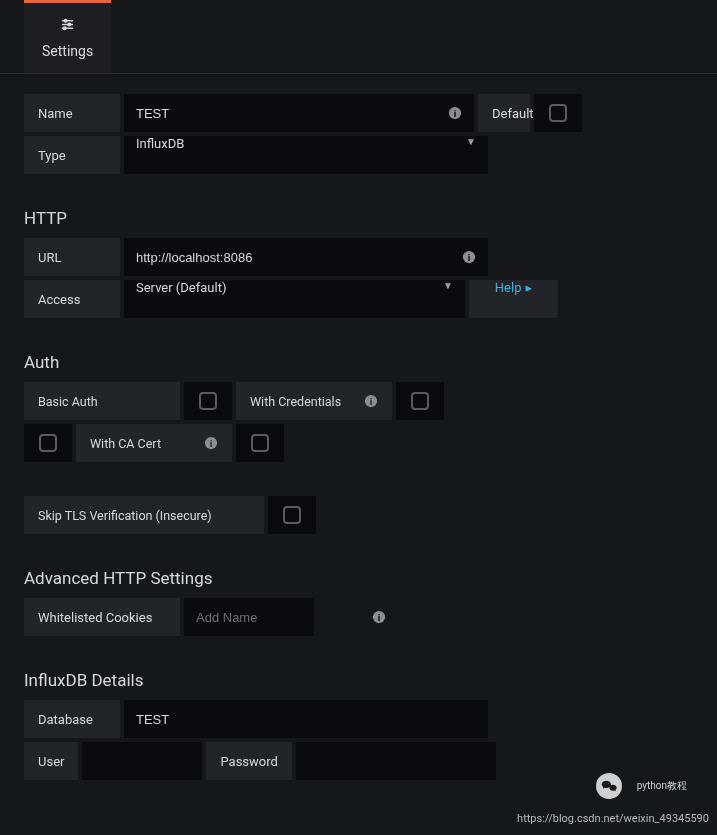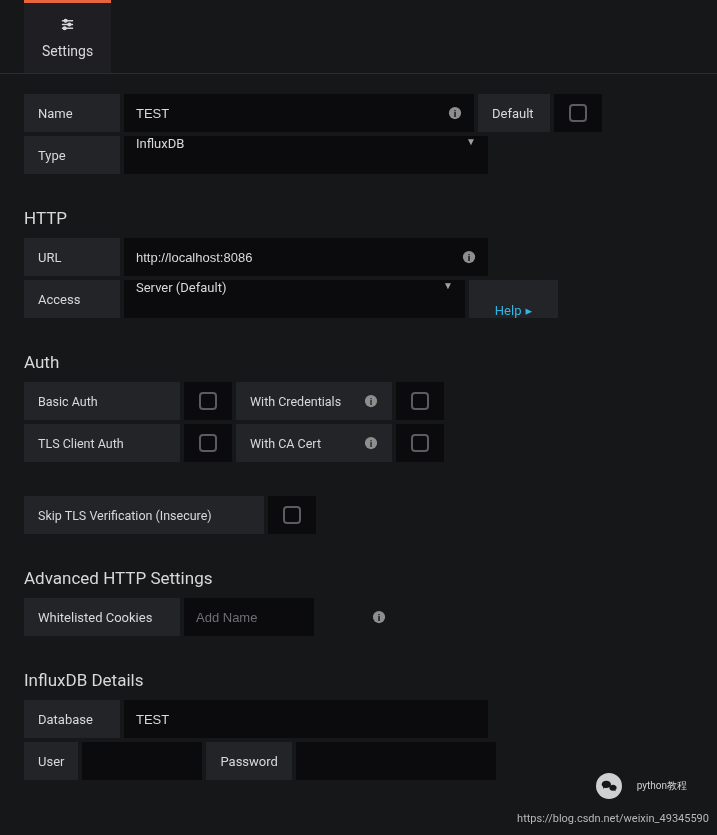--- a/index.html
+++ b/index.html
@@ -100,21 +100,21 @@
   justify-content: center;
   color: #8e8e8e;
 }
 .info-icon svg { width: 14px; height: 14px; }
 .caret { color: #a0a0a0; font-size: 10px; }
 .help-btn {
   background: #232427;
   color: #33b5e5;
   padding: 0 26px;
   display: flex;
-  align-items: flex-end;
+  align-items: flex-start;
   gap: 4px;
   min-height: 38px;
   cursor: pointer;
   font-size: 13px;
 }
 .auth-col { display: flex; gap: 4px; }
 .auth-label {
   background: #232427;
   padding: 11px 14px;
   display: flex;
@@ -196,21 +196,21 @@
     <div class="label-cell">Name</div>
     <div class="input-cell" style="max-width:350px">
       <input class="input-text" value="TEST" style="">
       <span class="info-icon">
         <svg viewBox="0 0 16 16" fill="#8e8e8e">
             <circle cx="8" cy="8" r="7"></circle>
             <text x="8" y="12" text-anchor="middle" fill="#0b0b0d" font-size="11" font-weight="bold">i</text>
           </svg>
       </span>
     </div>
-    <div class="label-cell" style="width:72px">Default</div>
+    <div class="label-cell" style="width:52px">Default</div>
     <div class="chkbox-cell">
       <div class="checkbox"></div>
     </div>
   </div>
 
   <div class="row" style="max-width:464px">
     <div class="label-cell">Type</div>
     <div class="select-cell">
       <span>InfluxDB</span>
       <span class="caret">▼</span>
@@ -262,23 +262,20 @@
             </svg>
         </span>
       </div>
       <div class="chkbox-cell">
         <div class="checkbox"></div>
       </div>
     </div>
   </div>
   <div class="row">
     <div class="auth-col">
-      <div class="auth-label">
-        <span>TLS Client Auth</span>
-      </div>
       <div class="chkbox-cell">
         <div class="checkbox"></div>
       </div>
     </div>
     <div class="auth-col">
       <div class="auth-label">
         <span>With CA Cert</span>
         <span class="info-icon">
           <svg viewBox="0 0 16 16" fill="#8e8e8e">
               <circle cx="8" cy="8" r="7"></circle>

